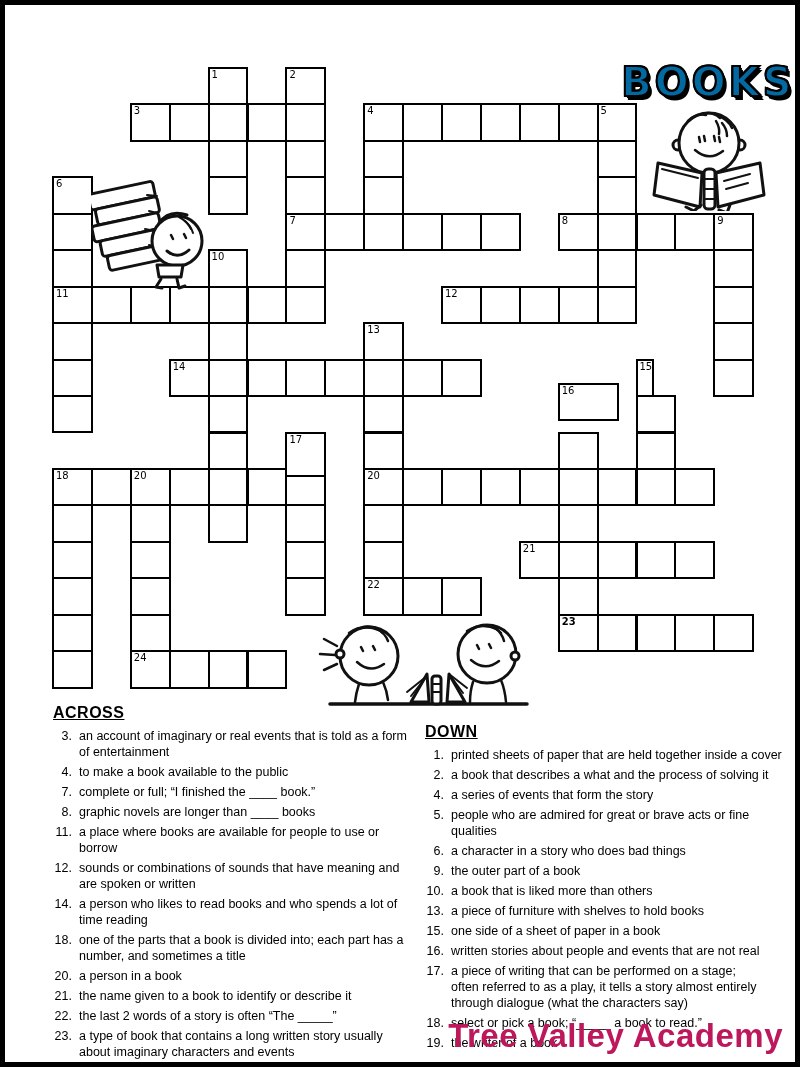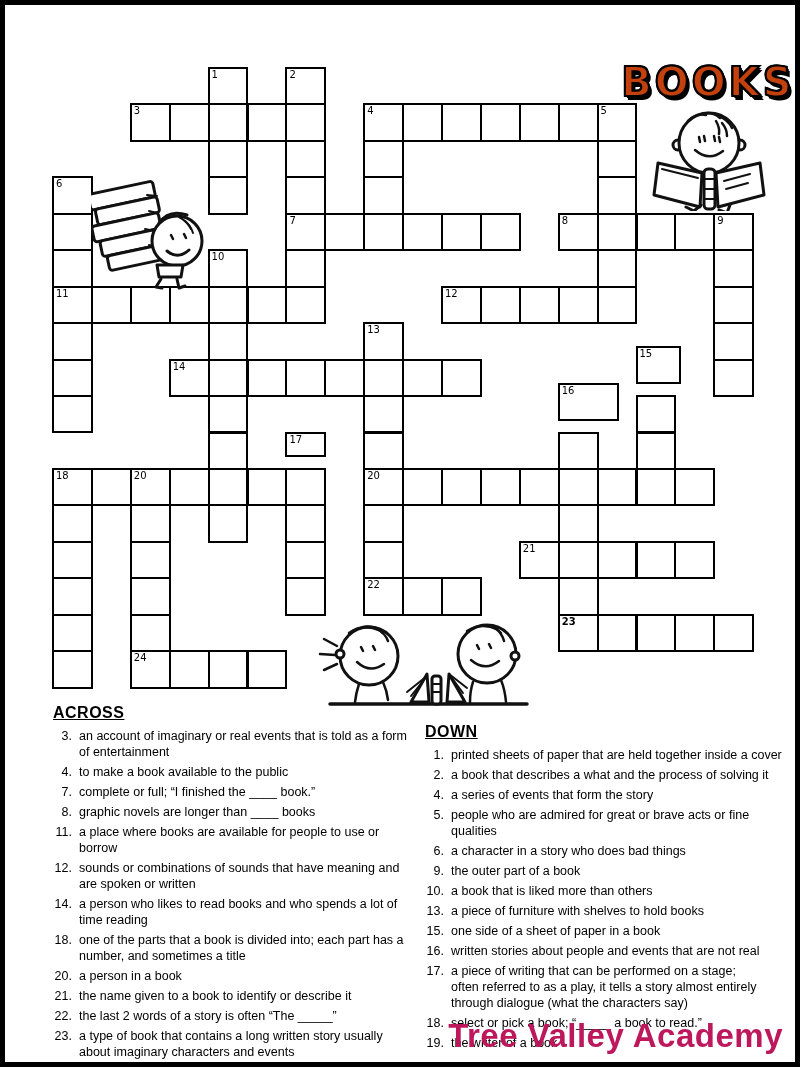--- a/index.html
+++ b/index.html
@@ -14,21 +14,21 @@
     position:absolute;background:#fff;border:2px solid #000;box-sizing:border-box;
   }
   .cell .num{
     position:absolute;left:2px;top:0px;font-size:10px;line-height:11px;
     font-family:"DejaVu Sans",sans-serif;color:#000;
   }
   
   #title{
     position:absolute;left:612px;top:52px;width:182px;text-align:center;
     font-family:"DejaVu Sans",sans-serif;font-weight:800;font-size:40px;line-height:50px;
-    letter-spacing:3px;color:#c2410c;
+    letter-spacing:3px;color:#0369a1;
     -webkit-text-stroke:2px #000;
     text-shadow:2px 2px 0 #000,-1px -1px 0 #000,1px -1px 0 #000,-1px 1px 0 #000,3px 4px 0 #000;
   }
   
   .clue-section{position:absolute;}
   #across-section{left:48px;top:699px;width:362px;}
   #down-section{left:420px;top:718px;width:372px;}
   .clue-header{
     font-size:16px;font-weight:bold;text-decoration:underline;letter-spacing:.5px;
     margin-bottom:6px;
@@ -201,32 +201,32 @@
       <div class="cell" style="left: 202.6px; top: 390.05px; width: 40.9px; height: 38.45px;"></div>
       <div class="cell" style="left: 202.6px; top: 426.5px; width: 40.9px; height: 38.45px;"></div>
       <div class="cell" style="left: 202.6px; top: 499.4px; width: 40.9px; height: 38.45px;"></div>
       <div class="cell" style="left: 358.2px; top: 317.15px; width: 40.9px; height: 38.45px;">
         <span class="num">13</span>
       </div>
       <div class="cell" style="left: 358.2px; top: 390.05px; width: 40.9px; height: 38.45px;"></div>
       <div class="cell" style="left: 358.2px; top: 426.5px; width: 40.9px; height: 38.45px;"></div>
       <div class="cell" style="left: 358.2px; top: 499.4px; width: 40.9px; height: 38.45px;"></div>
       <div class="cell" style="left: 358.2px; top: 535.85px; width: 40.9px; height: 38.45px;"></div>
-      <div class="cell" style="left: 630.5px; top: 341px; width: 45px; height: 38.45px;">
+      <div class="cell" style="left: 630.5px; top: 354px; width: 18px; height: 38.45px;">
         <span class="num">15</span>
       </div>
       <div class="cell" style="left: 630.5px; top: 390.05px; width: 40.9px; height: 38.45px;"></div>
       <div class="cell" style="left: 630.5px; top: 426.5px; width: 40.9px; height: 38.45px;"></div>
       <div class="cell" style="left: 552.7px; top: 378px; width: 61px; height: 38.45px; text-align: right;">
         <span class="num">16</span>
       </div>
       <div class="cell" style="left: 552.7px; top: 426.5px; width: 40.9px; height: 38.45px;"></div>
       <div class="cell" style="left: 552.7px; top: 499.4px; width: 40.9px; height: 38.45px;"></div>
       <div class="cell" style="left: 552.7px; top: 572.3px; width: 40.9px; height: 38.45px;"></div>
-      <div class="cell" style="left: 280.4px; top: 426.5px; width: 40.9px; height: 25px; text-align: center;">
+      <div class="cell" style="left: 280.4px; top: 426.5px; width: 40.9px; height: 45px; text-align: center;">
         <span class="num">17</span>
       </div>
       <div class="cell" style="left: 280.4px; top: 499.4px; width: 40.9px; height: 38.45px;"></div>
       <div class="cell" style="left: 280.4px; top: 535.85px; width: 40.9px; height: 38.45px;"></div>
       <div class="cell" style="left: 280.4px; top: 572.3px; width: 40.9px; height: 38.45px;"></div>
       <div class="cell" style="left: 47px; top: 499.4px; width: 40.9px; height: 38.45px;"></div>
       <div class="cell" style="left: 47px; top: 535.85px; width: 40.9px; height: 38.45px;"></div>
       <div class="cell" style="left: 47px; top: 572.3px; width: 40.9px; height: 38.45px;"></div>
       <div class="cell" style="left: 47px; top: 608.75px; width: 40.9px; height: 38.45px;"></div>
       <div class="cell" style="left: 47px; top: 645.2px; width: 40.9px; height: 38.45px;"></div>

